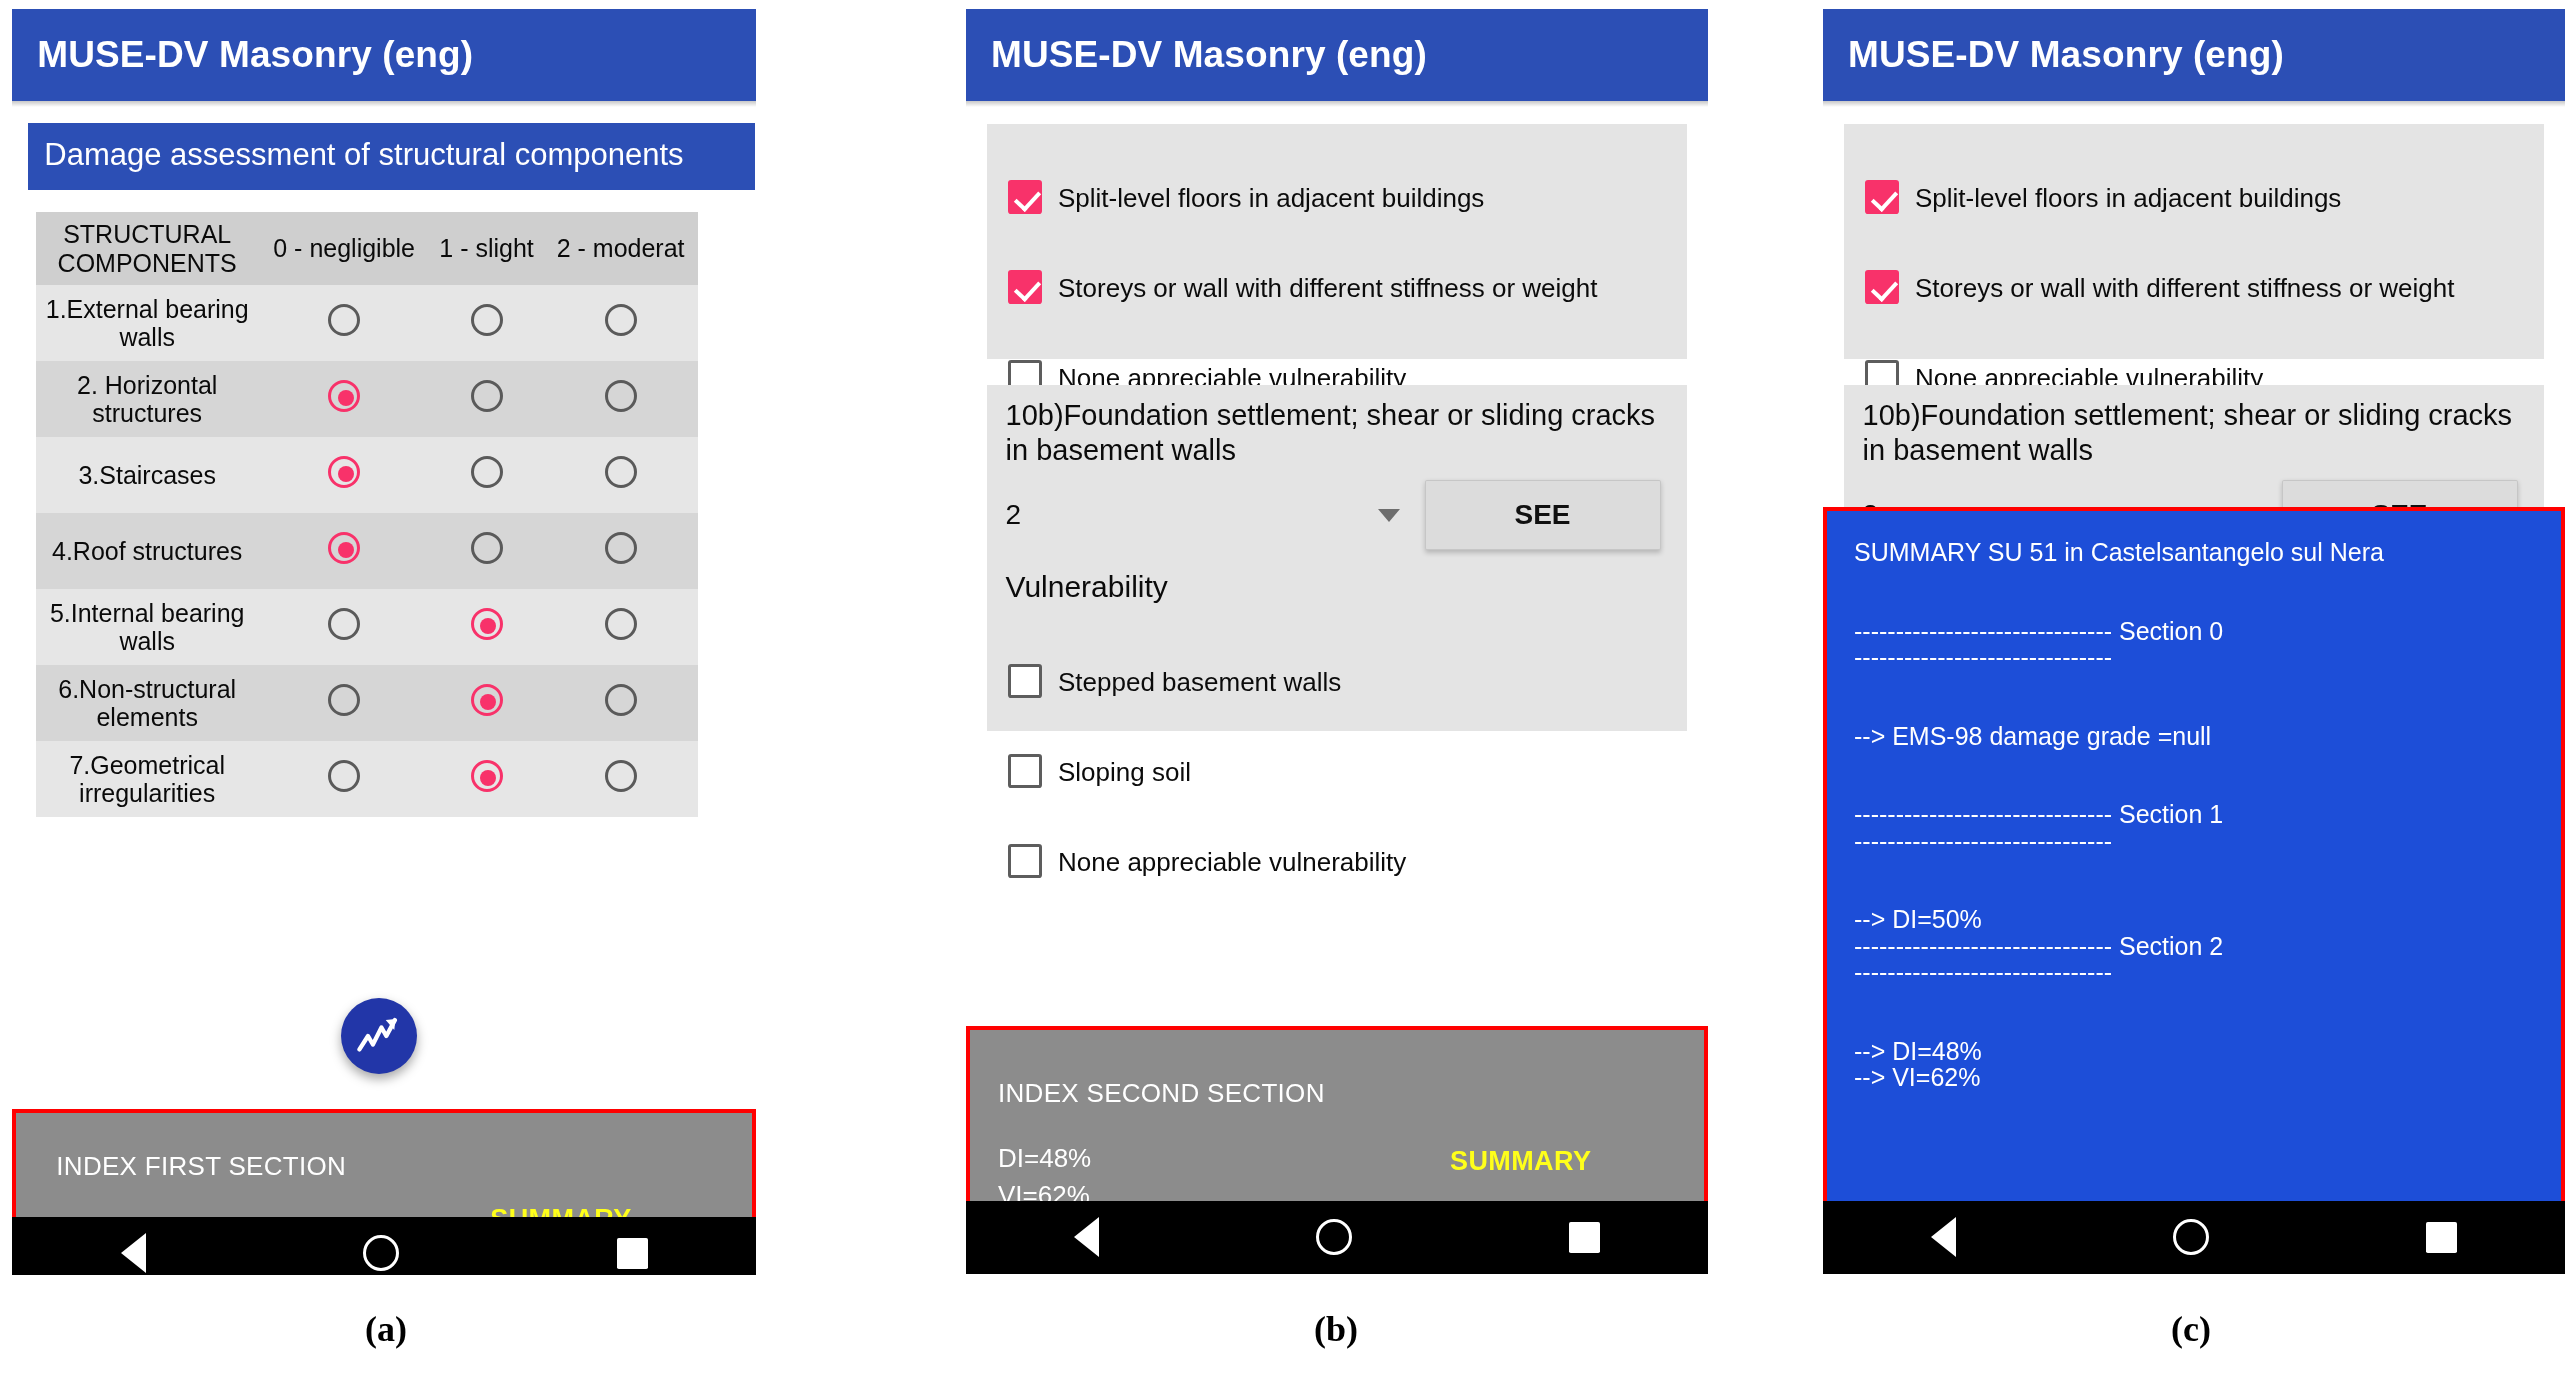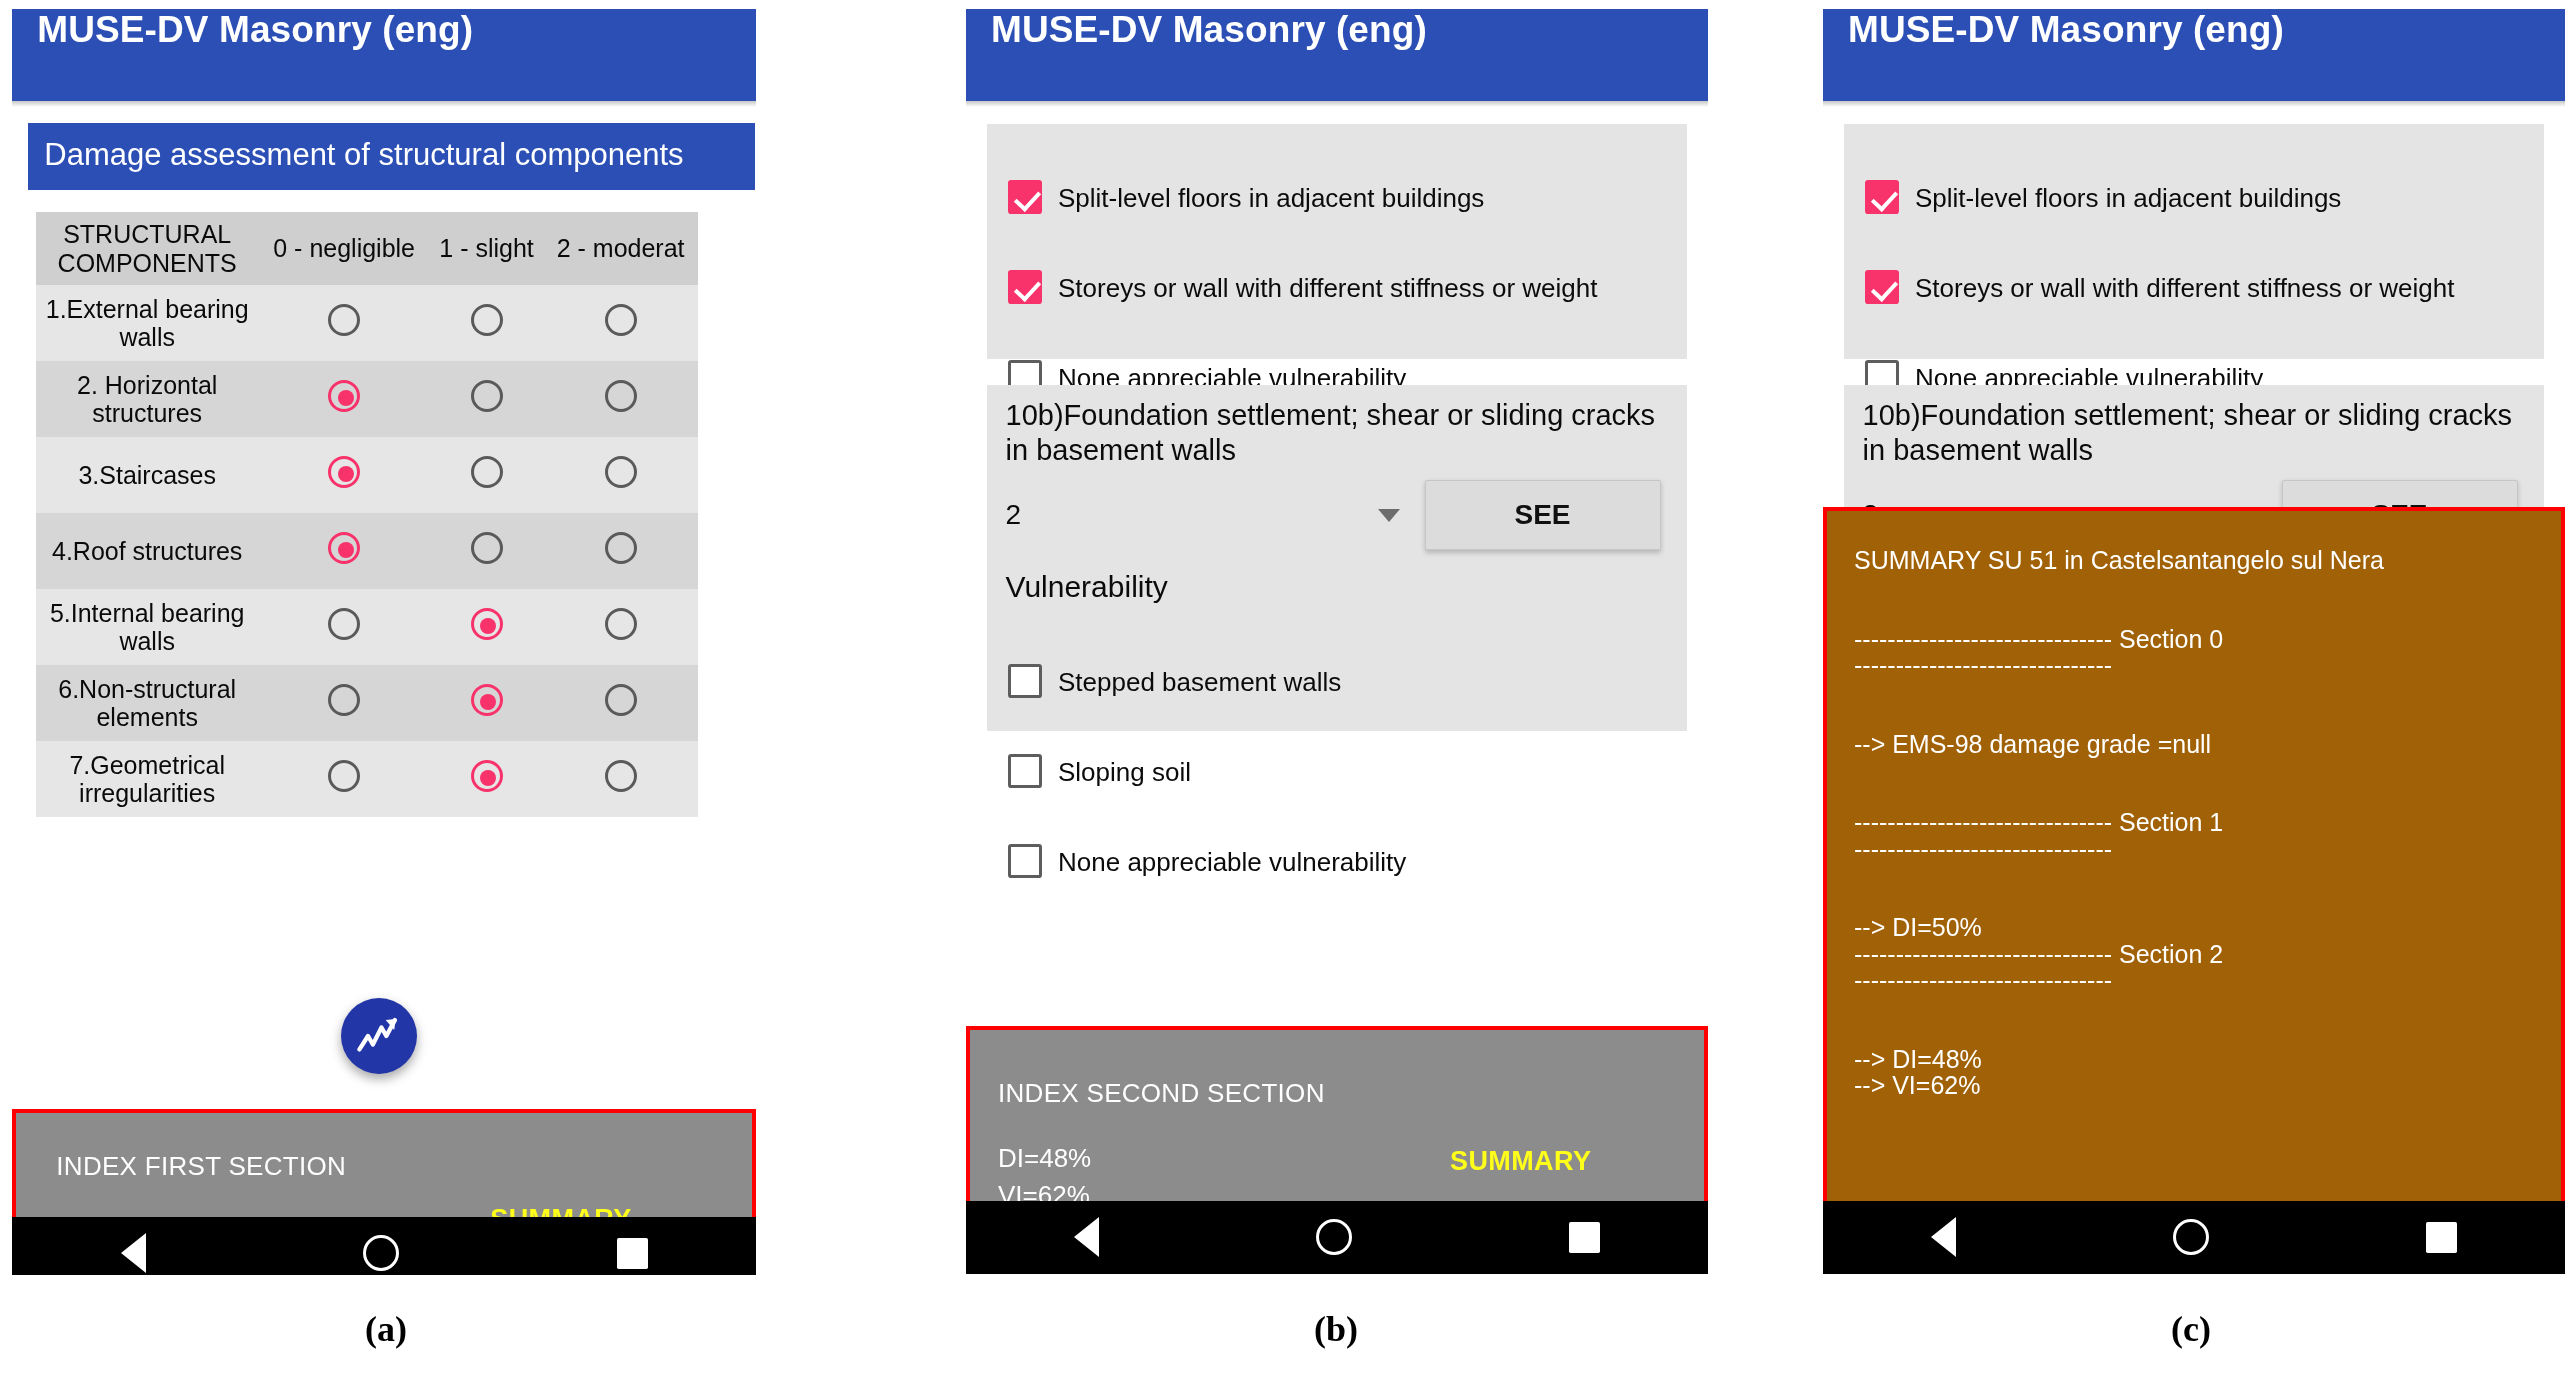--- a/index.html
+++ b/index.html
@@ -7,21 +7,21 @@
 
   .figure{position:absolute;inset:0;}
 
   
   .panel{position:absolute;background:#ffffff;overflow:hidden;}
   .panel-a{left:12.3px;top:8.6px;width:744px;height:1266px;}
   .panel-b{left:966px;top:8.6px;width:742px;height:1266px;}
   .panel-c{left:1823px;top:8.6px;width:742px;height:1266px;}
 
   .appbar{background:#2C4FB5;color:#ffffff;width:100%;box-sizing:border-box;
-          padding:0 25px;display:flex;height:92px;
+          padding:0 25px;display:flex;align-items:center;height:92px;
           font-size:37px;font-weight:bold;letter-spacing:0.1px;}
   .appbar-shadow{height:6.2px;width:100%;
           background:linear-gradient(to bottom,rgba(0,0,0,.22),rgba(0,0,0,0));}
 
   .screen{position:relative;width:100%;height:calc(100% - 99px);background:#ffffff;}
 
   
   .section-head{background:#2C4FB5;color:#fff;font-size:31px;line-height:1.22;
       box-sizing:border-box;padding:13.6px 16px 16px 16px;margin:16px 0 0 16px;width:727px;}
 
@@ -66,22 +66,22 @@
       font-size:28px;font-weight:bold;color:#101010;}
   .vuln-title{font-size:30px;color:#0b0b0b;padding:8.6px 0 3.7px 18.5px;}
 
   
   .sumbar{position:absolute;left:0;background:#8c8c8c;border:4.3px solid #FF0000;box-sizing:border-box;}
   .sumbar .idx{position:absolute;color:#ffffff;font-size:26px;letter-spacing:0.3px;}
   .sumbar .val{position:absolute;color:#ffffff;font-size:26px;line-height:1.45;}
   .sumbar .sumlink{position:absolute;color:#FFFF1A;font-size:27px;font-weight:bold;letter-spacing:0.4px;}
 
   
-  .sum-overlay{position:absolute;background:#a16207;border:4.3px solid #FF0000;box-sizing:border-box;
-      color:#ffffff;font-size:25px;line-height:1.05;padding:36px 0 0 27px;white-space:pre;}
+  .sum-overlay{position:absolute;background:#1d4ed8;border:4.3px solid #FF0000;box-sizing:border-box;
+      color:#ffffff;font-size:25px;line-height:1.05;padding:28px 0 0 27px;white-space:pre;}
 
   
   .navbar{position:absolute;left:0;bottom:0;width:100%;height:73px;background:#000000;
       display:flex;align-items:center;justify-content:space-around;}
   .nav-back{width:0;height:0;border-top:20px solid transparent;border-bottom:20px solid transparent;
       border-right:25px solid #ffffff;}
   .nav-home{width:36px;height:36px;border-radius:50%;border:3.7px solid #ffffff;box-sizing:border-box;}
   .nav-recent{width:31px;height:31px;background:#ffffff;border-radius:1.8px;}
 
   

